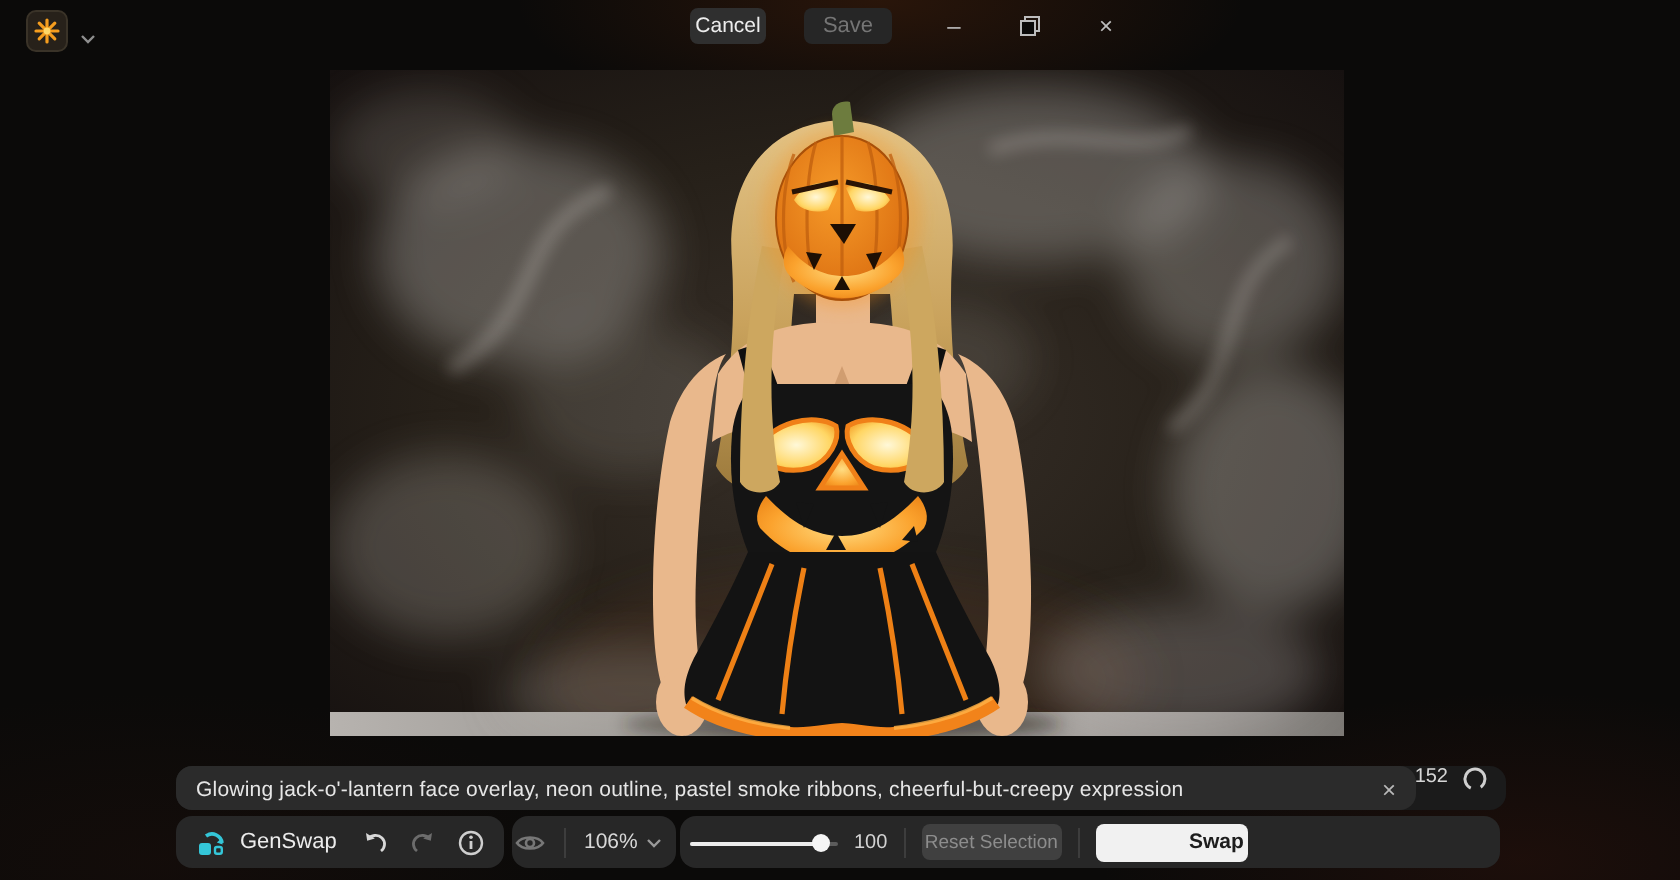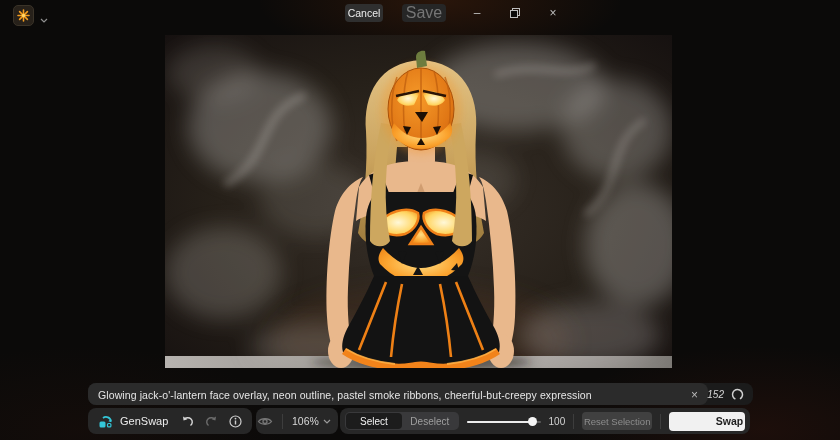--- a/index.html
+++ b/index.html
@@ -16,41 +16,41 @@
   
   .titlebar { position:absolute; left:0; top:0; width:840px; height:28px; }
   .logo-btn { position:absolute; left:13px; top:5px; width:21px; height:21px;
     background:#27211a; border:1px solid #3a3328; border-radius:5px;
     display:flex; align-items:center; justify-content:center; cursor:pointer; }
   .logo-caret { position:absolute; left:40px; top:9px; }
   .tb-right { position:absolute; right:8px; top:3px; display:flex; align-items:center; }
   .btn { border:none; border-radius:4px; font-family:inherit; cursor:pointer;
     display:flex; align-items:center; justify-content:center; }
   .btn-cancel { width:38px; height:18px; background:#2f2f2f; color:#ececec; font-size:10.5px; }
-  .btn-save { width:44px; height:18px; background:#262626; color:#757575; font-size:16px; margin-left:11px; }
+  .btn-save { width:44px; height:18px; background:#262626; color:#757575; font-size:11px; margin-left:11px; }
   .winctl { width:30px; height:20px; display:flex; align-items:center; justify-content:center;
     color:#bdbdbd; font-size:12px; cursor:pointer; }
   .winctl.min { margin-left:8px; }
 
   
   .canvas { position:absolute; left:165px; top:35px; width:507px; height:333px;
     overflow:hidden; background:#221c19; }
   .canvas svg { display:block; }
 
   
   .promptbar { position:absolute; left:88px; top:383px; width:665px; height:22px;
     background:#1b1b1b; border-radius:8px; }
   .prompt-field { position:absolute; left:0; top:0; width:620px; height:22px;
     background:#2b2b2b; border-radius:8px; display:flex; align-items:center;
     padding:1px 8px 0 10px; }
   .prompt-text { flex:1; font-size:10.5px; color:#e6e6e6; white-space:nowrap;
     overflow:hidden; letter-spacing:.1px; }
   .prompt-clear { color:#b9b9b9; font-size:12px; cursor:pointer; padding:0 2px; }
   .prompt-meta { position:absolute; right:9px; top:0; height:22px;
-    display:flex; align-items:center; gap:7px;font-style:italic; }
+    display:flex; align-items:flex-start; gap:7px; }
   .char-count { font-size:10px; color:#d6d6d6; }
 
   
   .panel { position:absolute; top:408px; height:26px; background:#272727;
     border-radius:8px; display:flex; align-items:center; }
   .tb-left { left:88px; width:164px; padding:0 10px; }
   .tool-label { font-size:11px; color:#ececec; margin-left:7px; }
   .hist { margin-left:auto; display:flex; align-items:center; gap:11px; }
   .icon-btn { display:flex; align-items:center; justify-content:center; cursor:pointer; }
   .tb-mid { left:256px; width:82px; padding:0 1px; }
@@ -307,24 +307,20 @@
     <div class="vdiv"></div>
     <div class="zoom-ctl">
       <span class="zoom-val">106%</span>
       <svg width="8" height="5" viewBox="0 0 8 5">
         <polyline points="1,1 4,4 7,1" fill="none" stroke="#9a9a9a" stroke-width="1.2"></polyline>
       </svg>
     </div>
   </div>
 
   <div class="panel tb-right">
-    <div class="seg">
-      <div class="seg-item active">Select</div>
-      <div class="seg-item">Deselect</div>
-    </div>
     <div class="slider">
       <div class="track"></div>
       <div class="fill"></div>
       <div class="thumb"></div>
     </div>
     <span class="slider-val">100</span>
     <div class="vdiv"></div>
     <button class="btn btn-reset">Reset Selection</button>
     <div class="vdiv"></div>
     <button class="btn btn-swap">Swap</button>

